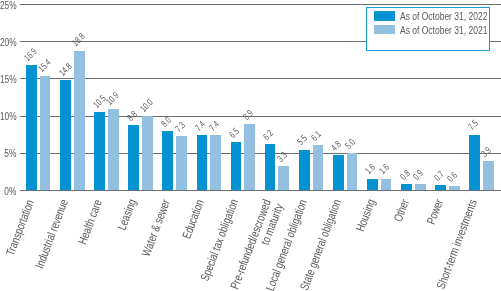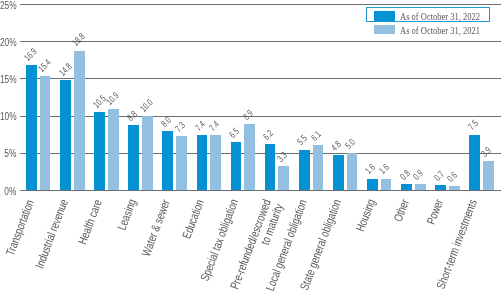--- a/index.html
+++ b/index.html
@@ -217,21 +217,21 @@
     <div class="clabel" style="left:410.85px; top:201.90px;">
         <span>Other</span>
       </div>
     <div class="clabel" style="left:444.95px; top:201.90px;">
         <span>Power</span>
       </div>
     <div class="clabel" style="left:479.05px; top:201.90px;">
         <span>Short-term investments</span>
       </div>
   </div>
-  <div id="legend" style="left:365.60px; top:6.70px; width:124.90px; height:15px;font-family:Liberation Serif, serif;">
+  <div id="legend" style="left:365.60px; top:6.70px; width:124.90px; height:44px;">
     <div class="legrow">
       <div class="legswatch" style="left:7.30px; top:2.90px; width:20.80px; height:10.90px; background:#0592d3;"></div>
       <div class="legtext" style="left:33.30px; top:3.50px;"><i>As of October 31, 2022</i></div>
     </div>
     <div class="legrow">
       <div class="legswatch" style="left:7.30px; top:17.20px; width:20.80px; height:9.20px; background:#93bfe0;"></div>
       <div class="legtext" style="left:33.30px; top:17.30px;"><i>As of October 31, 2021</i></div>
     </div>
   </div>
 </div>

